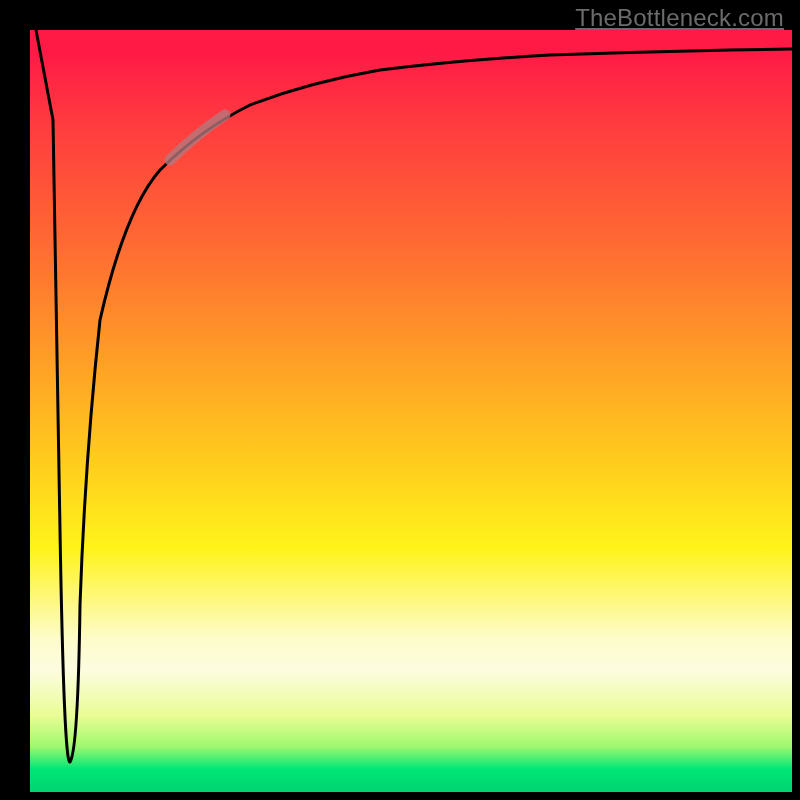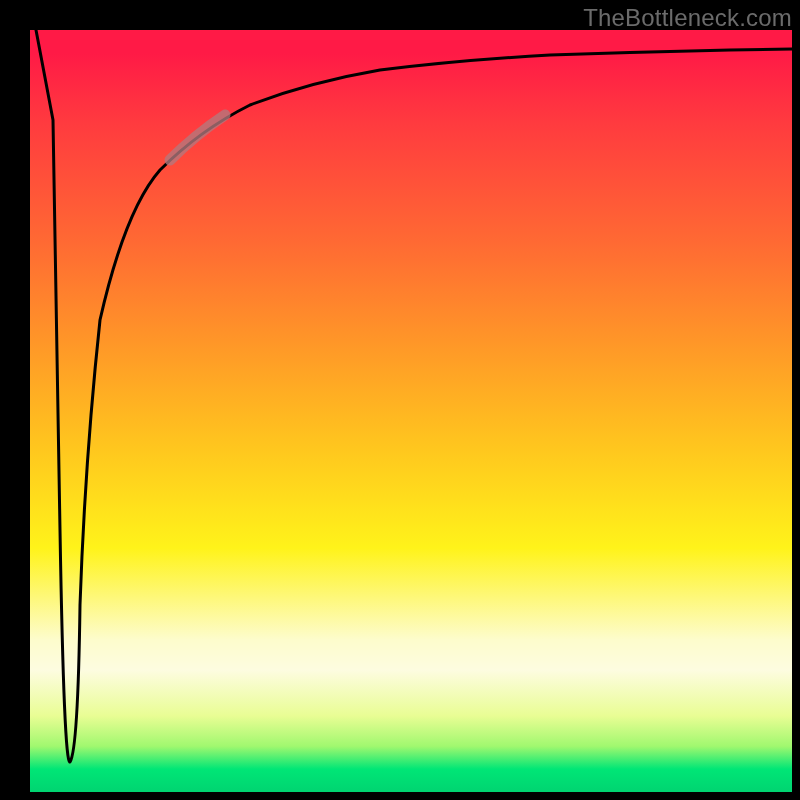--- a/index.html
+++ b/index.html
@@ -36,26 +36,27 @@
       #fdfce0 84%,
       #e9fd94 90%,
       #a0f86f 94%,
       #00e676 97%,
       #00d471 100%
     );
   }
   .attribution {
     position: absolute;
     top: 4px;
-    right: 8px;
+    right: 16px;
     color: #6b6b6b;
     font-size: 24px;
     font-weight: 500;
     letter-spacing: 0.2px;
     user-select: none;
+    text-decoration: underline;
   }
   svg.curve {
     position: absolute;
     left: 0;
     top: 0;
     width: 762px;
     height: 762px;
     overflow: visible;
   }
   path.mainline {

